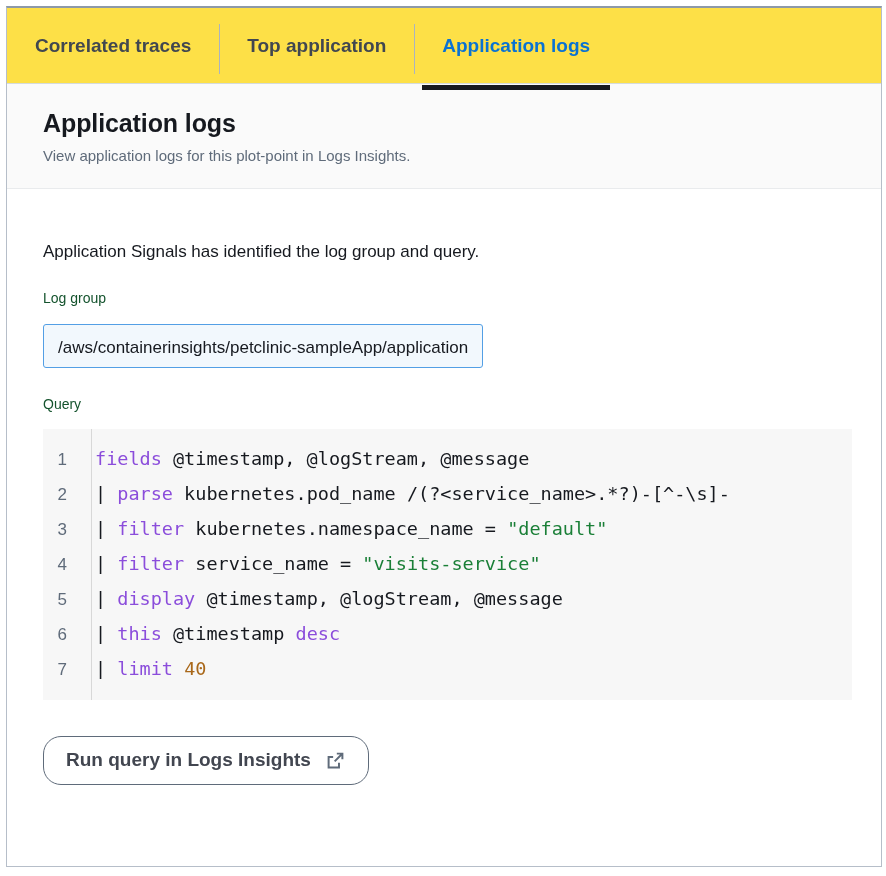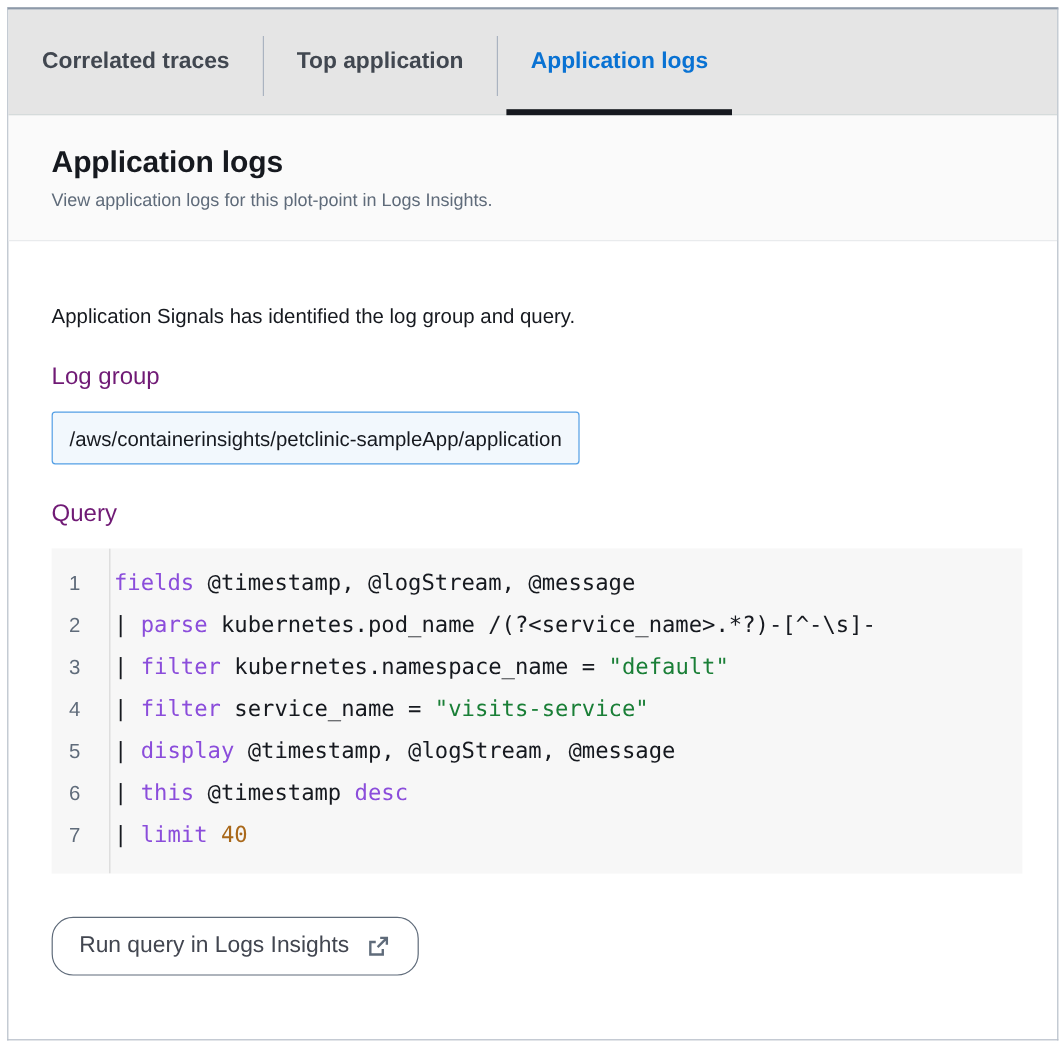--- a/index.html
+++ b/index.html
@@ -33,24 +33,24 @@
     box-sizing: border-box;
     border: 1px solid #b6bec9;
     border-top: 2px solid #8d99a8;
     background: #ffffff;
     overflow: hidden;
   }
 
   
   .tabbar {
     position: relative;
-    height: 88px;
+    height: 76px;
     display: flex;
     align-items: center;
-    background: #e5e5e5;
+    background: #fde047;
     border-bottom: 1px solid #d5dbdb;
     box-sizing: border-box;
   }
   .tab {
     position: relative;
     display: flex;
     align-items: center;
     height: 88px;
     padding: 0 28px;
     font-size: 19px;
@@ -109,23 +109,23 @@
     padding: 40px 36px 0 36px;
     box-sizing: border-box;
   }
   .intro {
     font-size: 17px;
     color: #16191f;
     line-height: 1.35;
     margin: 12px 0 26px 0;
   }
   .section-heading {
-    font-size: 20px;
+    font-size: 14px;
     font-weight: 400;
-    color: #701a75;
+    color: #14532d;
     line-height: 1.25;
     margin: 0 0 16px 0;
   }
 
   
   .loggroup-box {
     display: inline-block;
     box-sizing: border-box;
     border: 1px solid #539fe5;
     border-radius: 3px;
@@ -201,21 +201,21 @@
   .btn {
     display: inline-flex;
     align-items: center;
     gap: 14px;
     box-sizing: border-box;
     background: #ffffff;
     border: 1px solid #5f6b7a;
     border-radius: 18px;
     padding: 12px 22px 13px 22px;
     font-size: 19px;
-    font-weight: 400;
+    font-weight: 700;
     color: #424650;
     cursor: pointer;
     line-height: 1.15;
     font-family: "Liberation Sans", sans-serif;
   }
   .btn .ext-icon {
     display: inline-flex;
     width: 21px;
     height: 21px;
     flex: 0 0 21px;

